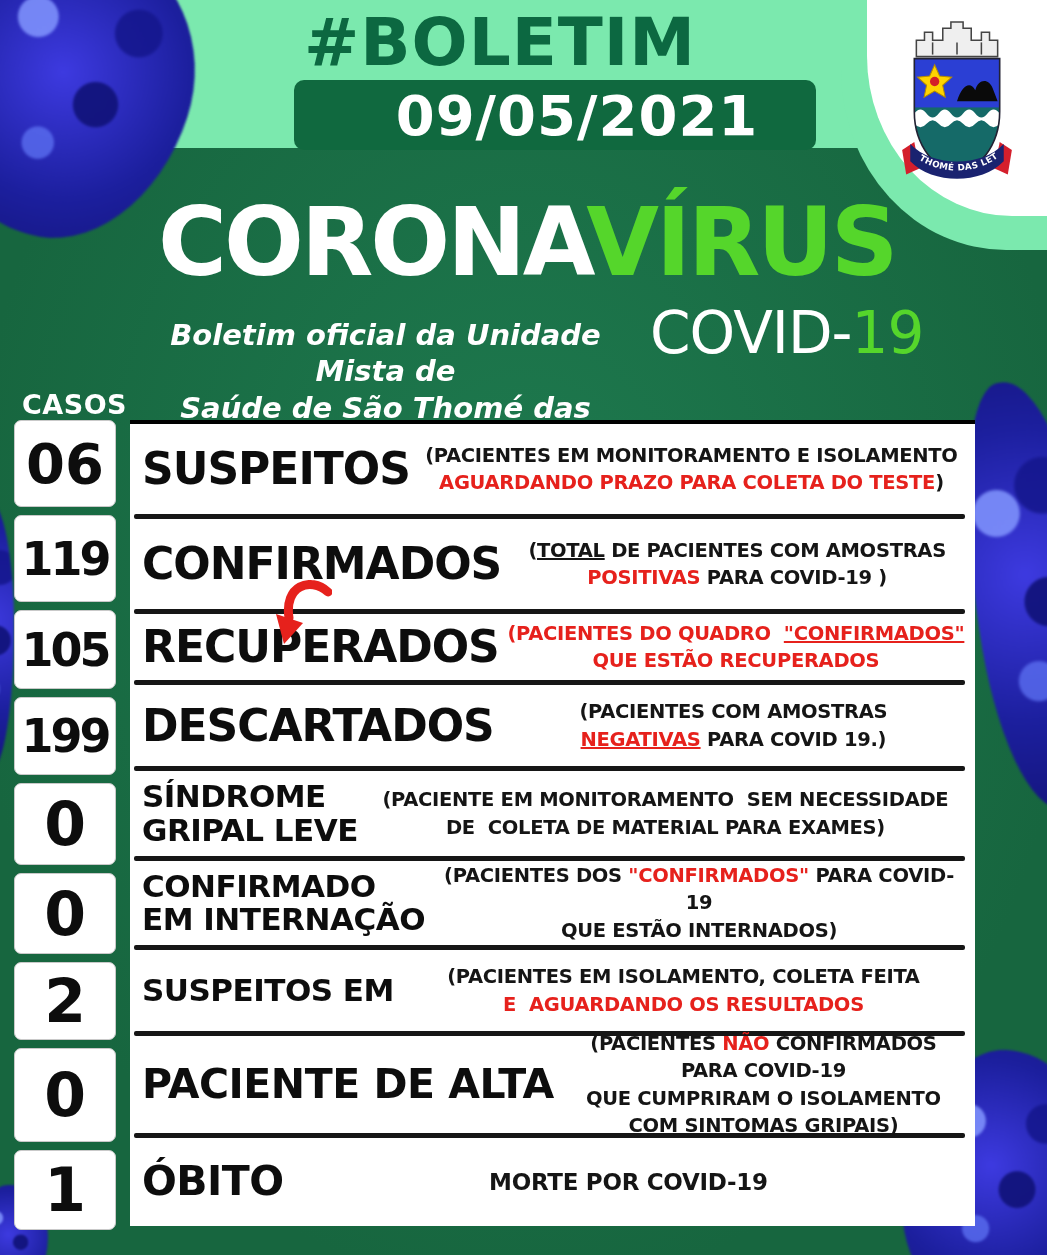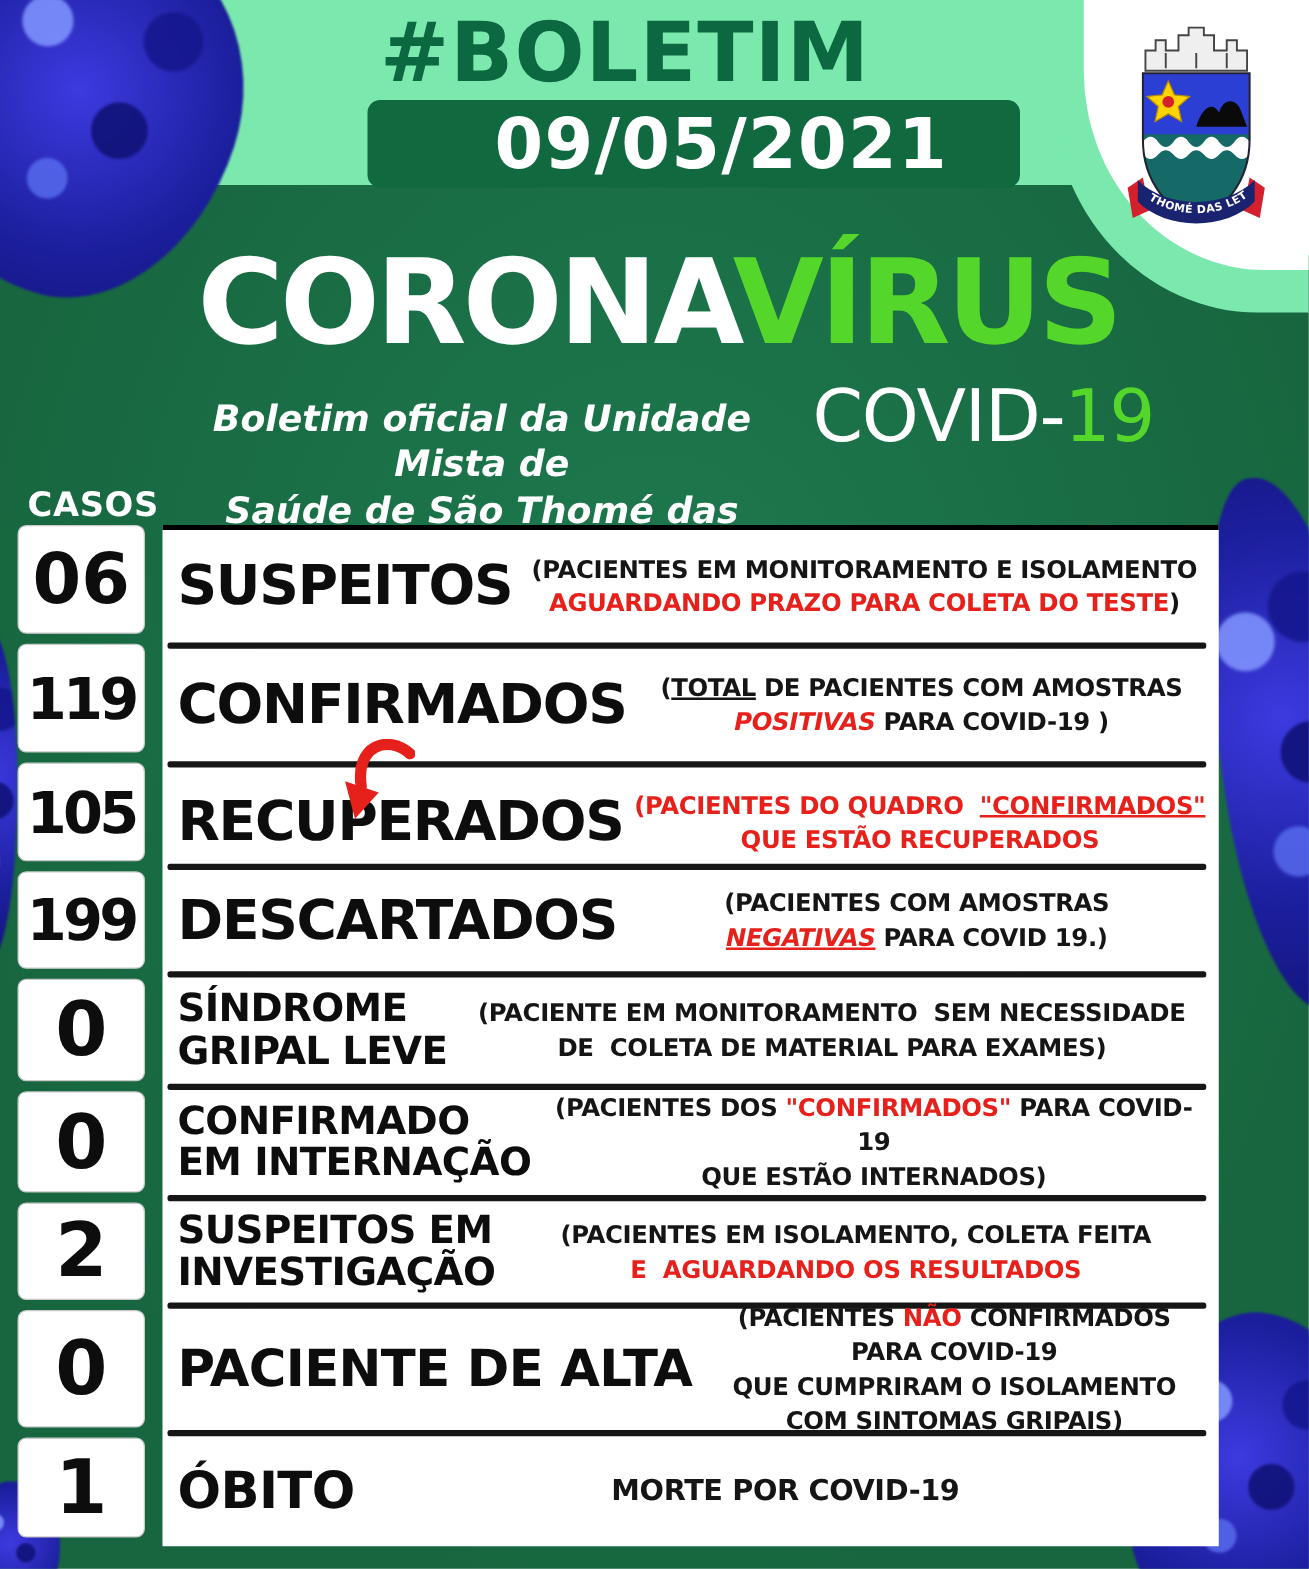--- a/index.html
+++ b/index.html
@@ -64,21 +64,21 @@
   .row-title{flex:0 0 auto;margin-right:6px;color:#0d0d0d;font-weight:900;}
   .t-l{font-size:44px;line-height:1;letter-spacing:-1px;}
   .t-m{font-size:31px;line-height:1.08;letter-spacing:-0.5px;}
   .t-m2{font-size:41px;line-height:1.05;letter-spacing:-0.5px;}
   .row-desc{flex:1 1 auto;text-align:center;font-weight:bold;font-size:19.5px;line-height:1.4;
     color:#151515;letter-spacing:-0.3px;}
   .d-xl{font-size:23px;}
   .seg{white-space:pre-wrap;}
   .seg.red{color:#e6211c;}
   .seg.u{text-decoration:underline;text-decoration-thickness:2px;}
-  .seg.i{font-style:italic;}
+  .seg.i{}
   .arrow{position:absolute;left:138px;top:-34px;z-index:6;width:64px;height:68px;}
 </style>
 </head>
 <body>
 
 <div class="band"></div>
 
 <div class="virus v-tl"></div>
 <div class="virus v-left"></div>
 <div class="virus v-right"></div>
@@ -203,21 +203,21 @@
     <div class="row" style="height: 90px;">
       <div class="row-title t-l">
         <div>CONFIRMADOS</div>
       </div>
       <div class="row-desc ">
         <div class="d-line"><span class="seg">(</span><span class="seg u">TOTAL</span><span class="seg"> DE PACIENTES COM AMOSTRAS</span></div>
         <div class="d-line"><span class="seg red i">POSITIVAS</span><span class="seg"> PARA COVID-19 )</span></div>
       </div>
     </div>
     <div class="divider"></div>
-    <div class="row" style="height: 66px; margin-top: 11px;">
+    <div class="row" style="height: 66px;">
       <div class="arrow"><svg viewBox="0 0 64 68" width="64" height="68">
           <path d="M60 12 C 42 -4, 16 6, 21 38" fill="none" stroke="#e6211c" stroke-width="9" stroke-linecap="round"></path>
           <polygon points="8,34 35,43 16,64" fill="#e6211c"></polygon>
         </svg></div>
       <div class="row-title t-l">
         <div>RECUPERADOS</div>
       </div>
       <div class="row-desc ">
         <div class="d-line"><span class="seg red">(PACIENTES DO QUADRO  </span><span class="seg red u">"CONFIRMADOS"</span></div>
         <div class="d-line"><span class="seg red">QUE ESTÃO RECUPERADOS</span></div>
@@ -252,21 +252,20 @@
       </div>
       <div class="row-desc ">
         <div class="d-line"><span class="seg">(PACIENTES DOS </span><span class="seg red">"CONFIRMADOS"</span><span class="seg"> PARA COVID-19</span></div>
         <div class="d-line"><span class="seg">QUE ESTÃO INTERNADOS)</span></div>
       </div>
     </div>
     <div class="divider"></div>
     <div class="row" style="height: 81px;">
       <div class="row-title t-m">
         <div>SUSPEITOS EM</div>
-        <div>INVESTIGAÇÃO</div>
       </div>
       <div class="row-desc ">
         <div class="d-line"><span class="seg">(PACIENTES EM ISOLAMENTO, COLETA FEITA</span></div>
         <div class="d-line"><span class="seg red">E  AGUARDANDO OS RESULTADOS</span></div>
       </div>
     </div>
     <div class="divider"></div>
     <div class="row" style="height: 97px;">
       <div class="row-title t-m2">
         <div>PACIENTE DE ALTA</div>

